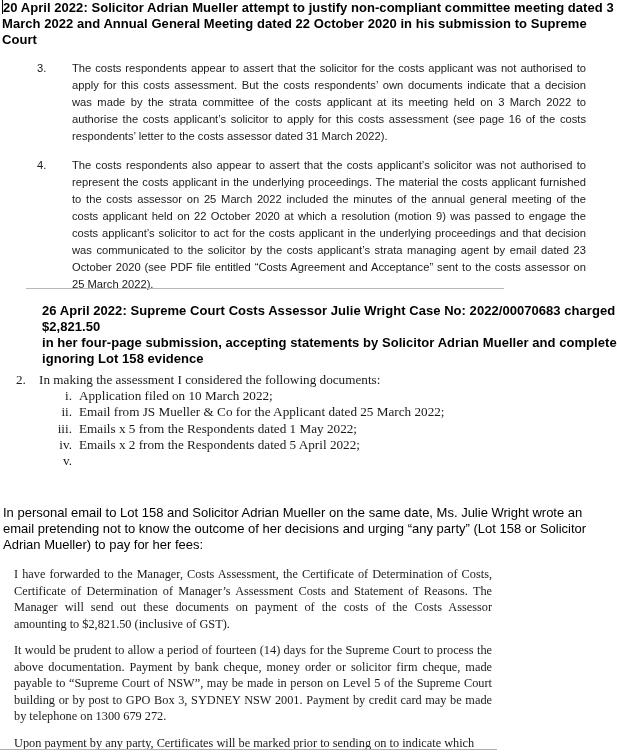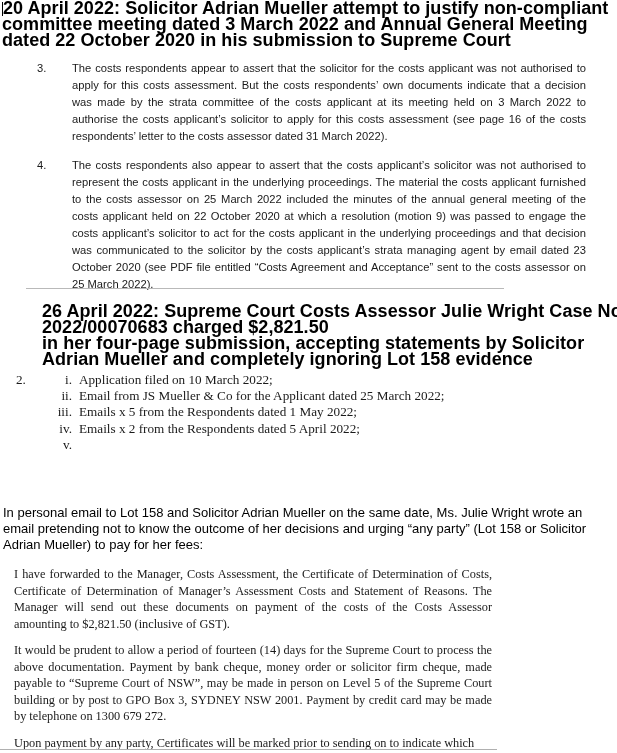--- a/index.html
+++ b/index.html
@@ -10,21 +10,21 @@
     body {
       width: 617px;
       height: 753px;
       position: relative;
       overflow: hidden;
       color: #000000;
     }
     .heading {
       font-family: "Liberation Sans", sans-serif;
       font-weight: bold;
-      font-size: 18px;
+      font-size: 13px;
       line-height: 16px;
       margin: 0;
       padding-left: 2px;
       letter-spacing: 0.05px;
     }
     .heading .cursor {
       display: inline-block;
       width: 1px;
       height: 14px;
       background: #000;
@@ -161,20 +161,21 @@
 <div class="rule1"></div>
 
 <h2 id="h2" class="heading">
   <span>26 April 2022: Supreme Court Costs Assessor Julie Wright Case No: 2022/00070683 charged $2,821.50</span><br>
   <span>in her four-page submission, accepting statements by Solicitor Adrian Mueller and completely ignoring Lot 158 evidence</span>
 </h2>
 
 <div class="clip2">
   <div class="item2">
     <span class="num">2.</span>
+    <span>In making the assessment I considered the following documents:</span>
   </div>
   <ul class="roman-list">
     <li><span class="rn">i.</span><span>Application filed on 10 March 2022;</span></li>
     <li><span class="rn">ii.</span><span>Email from JS Mueller &amp; Co for the Applicant dated 25 March 2022;</span></li>
     <li><span class="rn">iii.</span><span>Emails x 5 from the Respondents dated 1 May 2022;</span></li>
     <li><span class="rn">iv.</span><span>Emails x 2 from the Respondents dated 5 April 2022;</span></li>
     <li><span class="rn">v.</span></li>
   </ul>
 </div>
 

